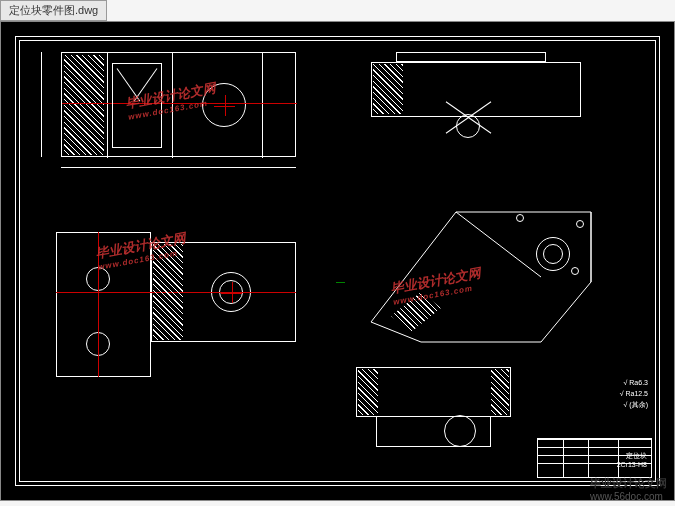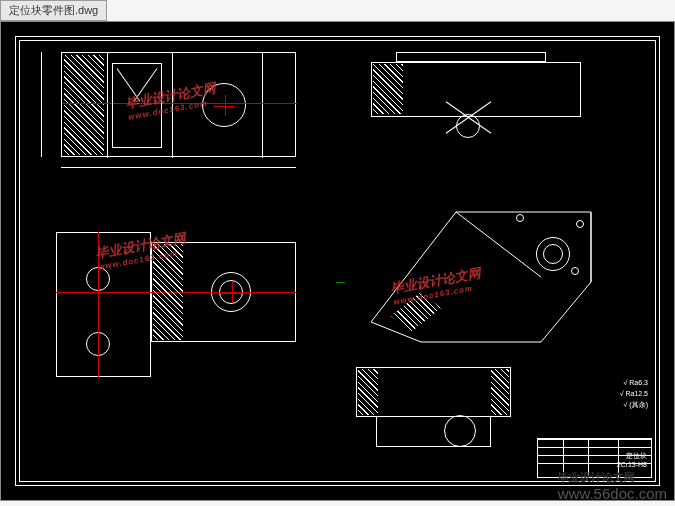--- a/index.html
+++ b/index.html
@@ -8,21 +8,21 @@
 .canvas{width:675px;height:480px;background:#000;position:relative;border:1px solid #888}
 .frame{position:absolute;border:1px solid #fff}
 .outer{left:14px;top:14px;right:14px;bottom:14px}
 .inner{left:18px;top:18px;right:18px;bottom:18px}
 .view{position:absolute;border:1px solid #fff}
 .circ{position:absolute;border:1px solid #fff;border-radius:50%}
 .wm{position:absolute;color:#c33;font-size:13px;font-style:italic;transform:rotate(-10deg);pointer-events:none;opacity:.85;font-weight:bold}
 .wm .sub{font-size:8px;display:block;letter-spacing:1px}
 .watermark-br{position:absolute;right:8px;bottom:4px;color:#333;font-size:11px}
 .watermark-br .t{font-weight:bold}
-.watermark-br .u{font-size:15px;color:#555}
+.watermark-br .u{font-size:10px;color:#555}
 .tblock{position:absolute;right:22px;bottom:22px;width:115px;height:40px;border:1px solid #fff}
 .tblock .r{border-top:1px solid #fff;height:8px}
 .tblock .c{position:absolute;border-left:1px solid #fff;top:0;bottom:0}
 .note{position:absolute;color:#fff;font-size:7px}
 .dim{position:absolute;background:#fff;height:1px}
 .dimv{position:absolute;background:#fff;width:1px}
 .cross{position:absolute}
 .cross::before,.cross::after{content:"";position:absolute;background:#c00}
 .cross::before{left:-10px;right:-10px;top:50%;height:1px}
 .cross::after{top:-10px;bottom:-10px;left:50%;width:1px}

